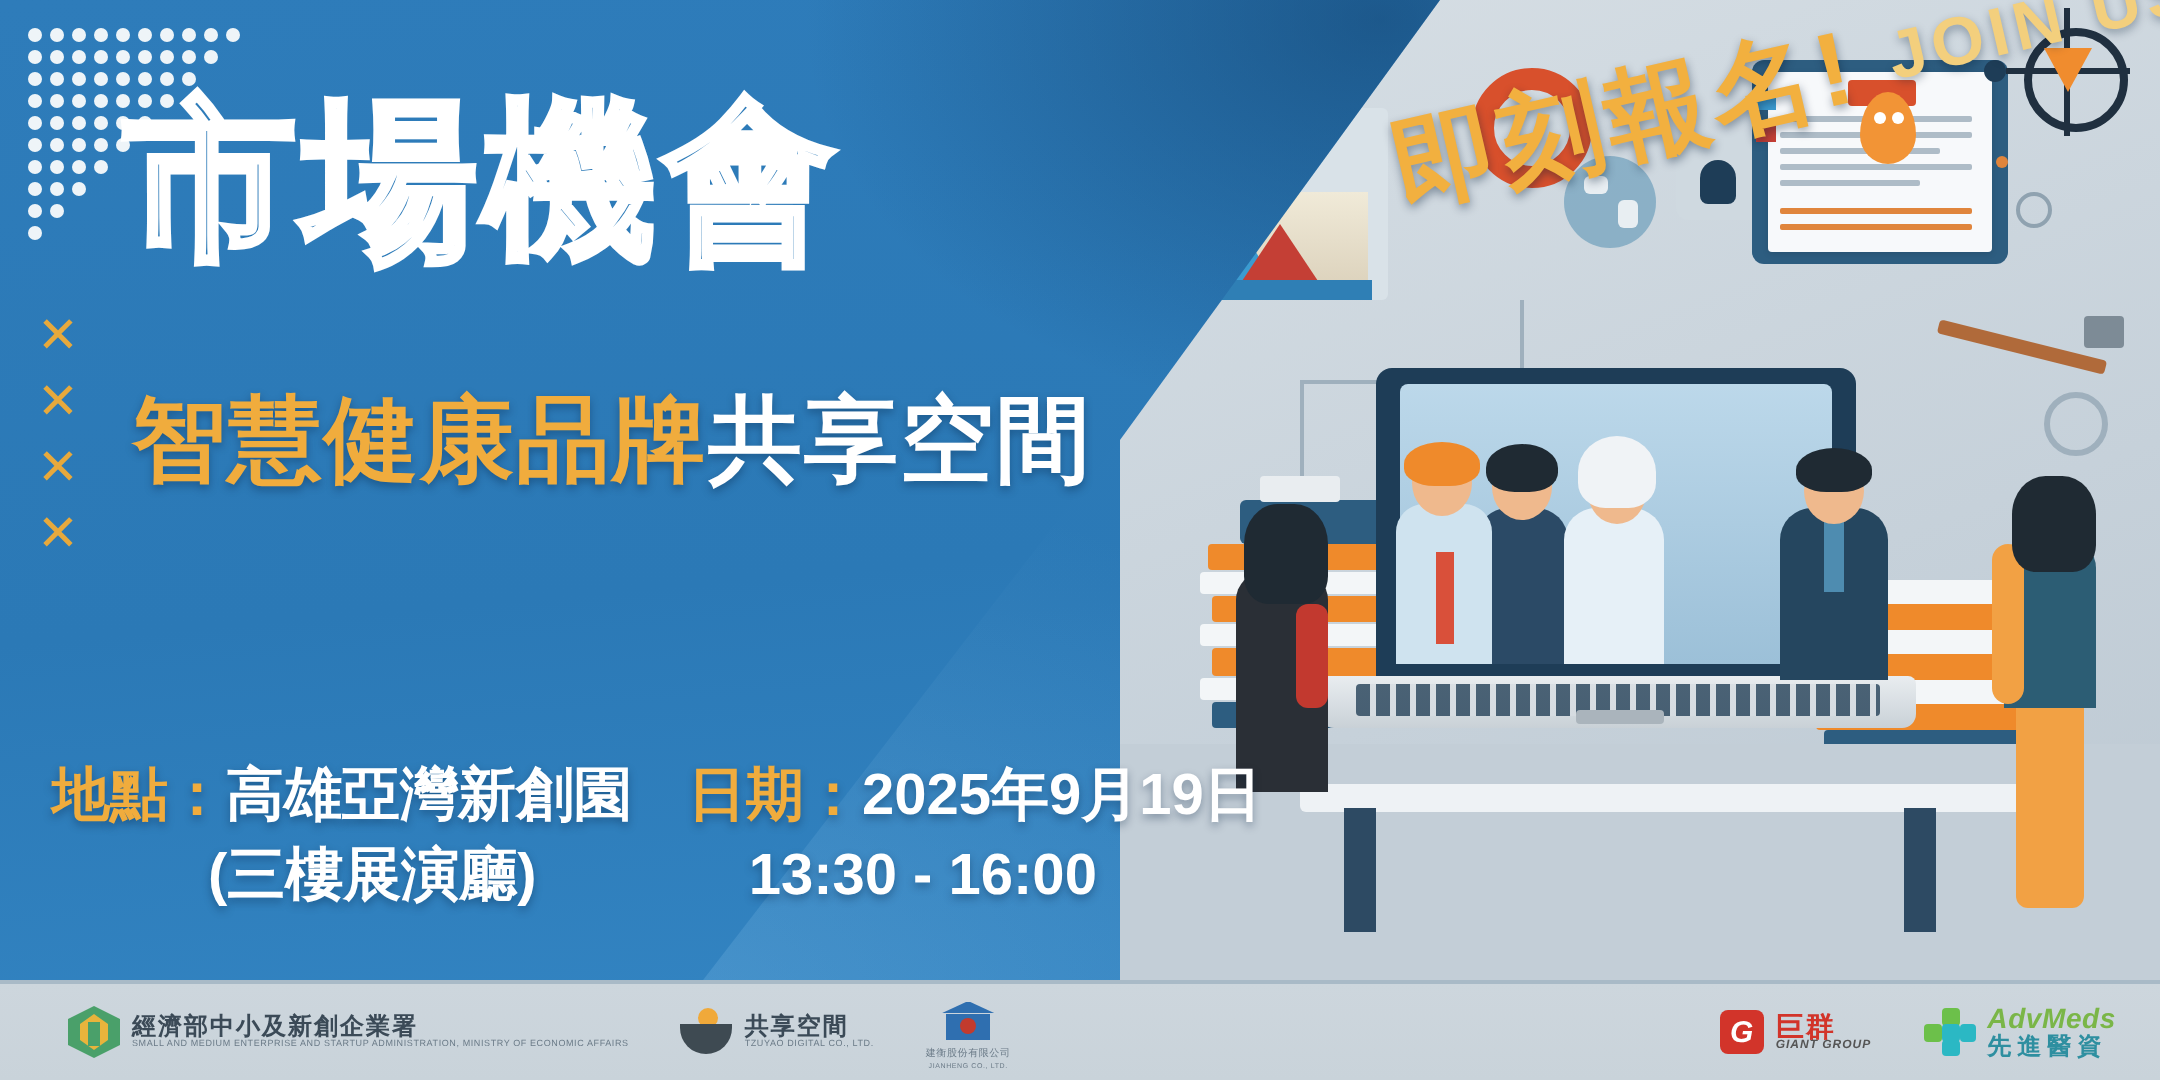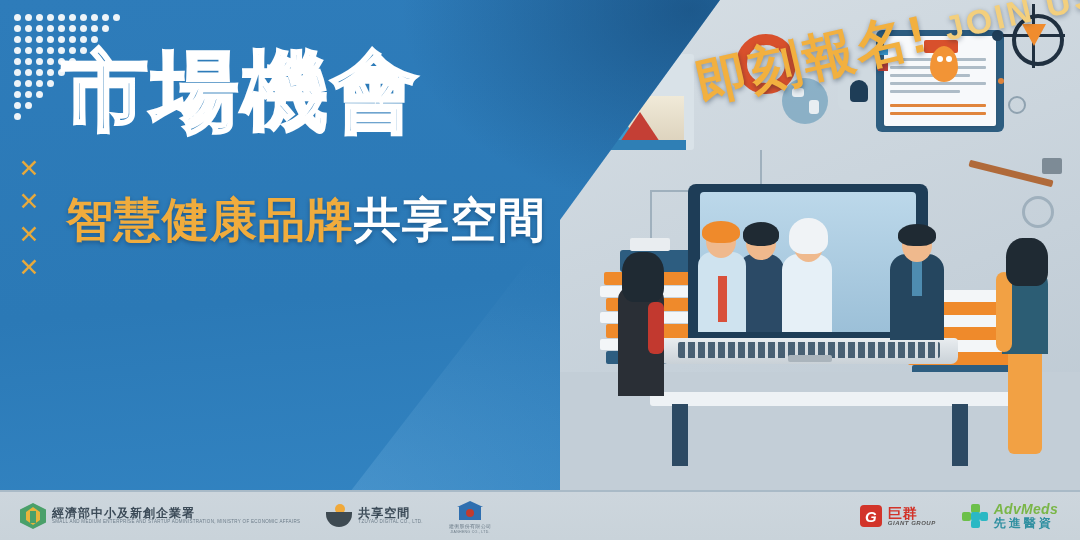--- a/index.html
+++ b/index.html
@@ -95,21 +95,21 @@
   #cta{position:absolute;left:690px;top:52px;transform:rotate(-13deg);transform-origin:left top;white-space:nowrap;}
   #ctaZh{display:inline-block;font-size:52px;font-weight:700;color:#f2b03f;letter-spacing:2px;
          text-shadow:0 2px 5px rgba(0,25,50,.4);vertical-align:middle;}
   #ctaEn{display:inline-block;font-size:34px;font-weight:700;color:#f3cf7d;letter-spacing:3px;
          margin-left:18px;vertical-align:middle;text-shadow:0 2px 5px rgba(0,25,50,.35);}
 
   
   #footer{position:absolute;left:0;bottom:0;width:1080px;height:48px;
           background:linear-gradient(180deg,#cdd6dd 0%,#c9d3da 100%);
           border-top:2px solid #a9bac7;display:flex;align-items:center;}
-  #footL{display:flex;align-items:center;gap:26px;padding-left:20px;flex:0 0 auto;}
+  #footL{display:flex;align-items:center;gap:26px;padding-left:34px;flex:0 0 auto;}
   #footR{display:flex;align-items:center;gap:26px;margin-left:auto;padding-right:22px;}
   .logo{display:flex;align-items:center;gap:6px;}
   .logoTxt{display:flex;flex-direction:column;line-height:1.05;}
   .lt1{font-size:12px;font-weight:700;color:#3b4a57;letter-spacing:1px;white-space:nowrap;}
   .lt2{font-size:4.5px;color:#6b7b88;letter-spacing:.3px;white-space:nowrap;}
   .hexmark{width:26px;height:26px;position:relative;}
   .hexmark i{position:absolute;inset:0;background:#4aa06a;
              clip-path:polygon(50% 0,100% 25%,100% 75%,50% 100%,0 75%,0 25%);}
   .hexmark b{position:absolute;left:6px;top:4px;width:14px;height:18px;background:#e8b43c;
              clip-path:polygon(50% 0,100% 28%,100% 72%,50% 100%,0 72%,0 28%);}
@@ -320,20 +320,24 @@
     <div class="xm">✕</div>
     <div class="xm">✕</div>
   </div>
 
   <div id="mainTitle">市場機會</div>
 
   <div id="sub">
     <span class="l"><span class="gold">智慧健康品牌</span><span class="wht">共享空間</span></span>
   </div>
 
+  <div id="details">
+    <span class="row"><span class="lbl">地點：</span><span class="val">高雄亞灣新創園</span><span class="lbl" style="margin-left:28px;">日期：</span><span class="val mono">2025年9月19日</span></span>
+    <span class="row"><span class="val indent">(三樓展演廳)</span><span class="val mono" style="margin-left:106px;">13:30 - 16:00</span></span>
+  </div>
 
   <div id="cta">
     <span id="ctaZh">即刻報名!</span><span id="ctaEn">JOIN US!</span>
   </div>
 
   <div id="footer">
     <div id="footL">
 
       <div class="logo">
         <div class="hexmark">

